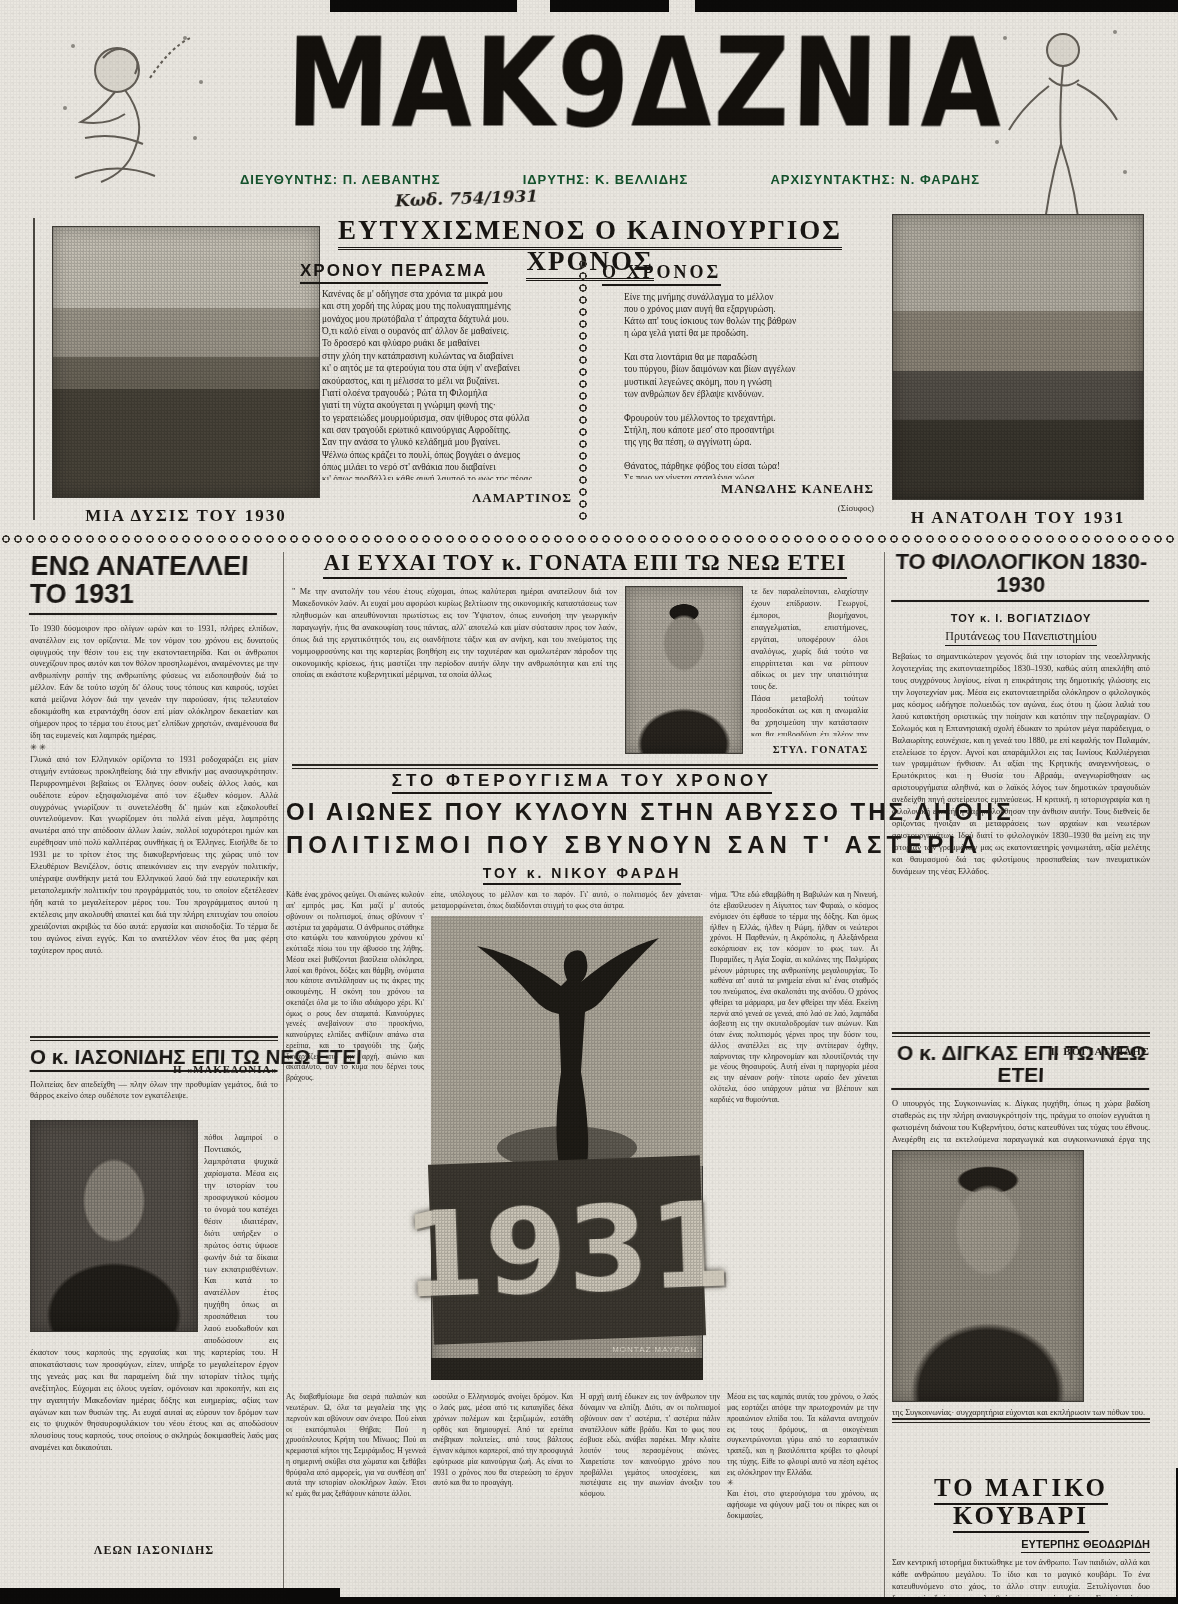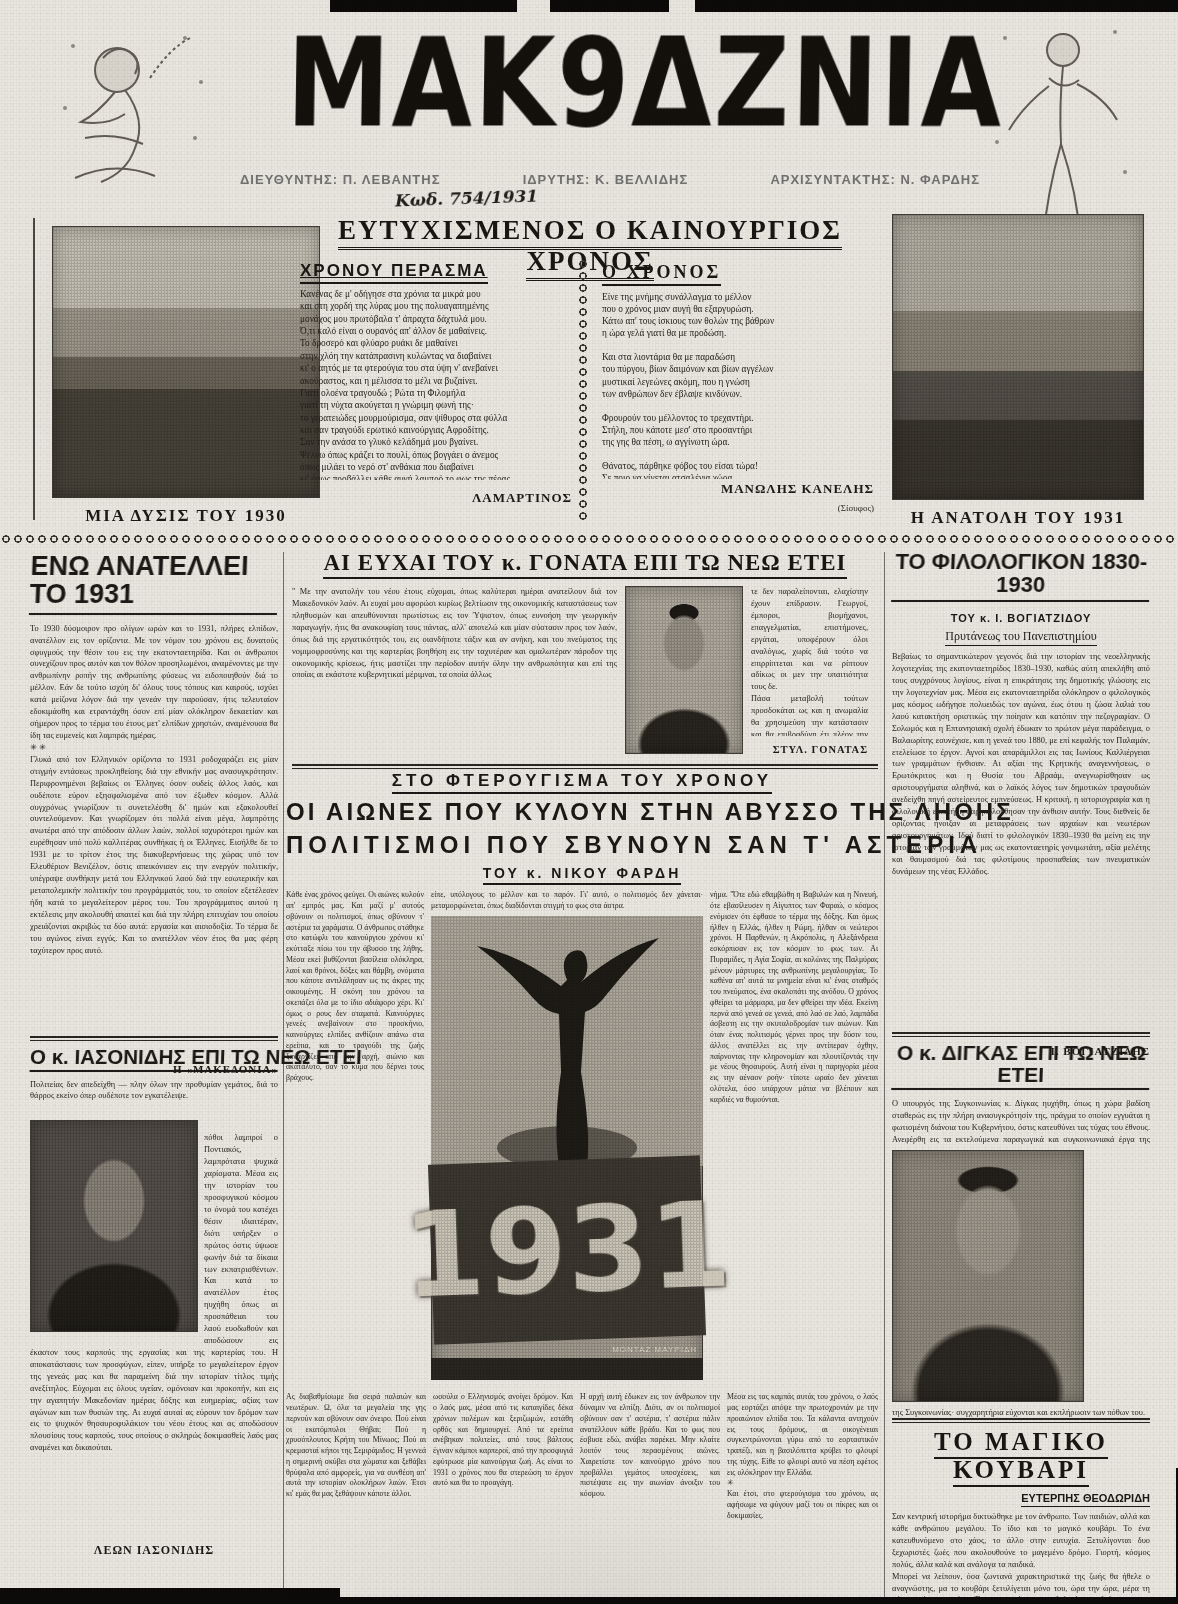--- a/index.html
+++ b/index.html
@@ -31,21 +31,21 @@
   .hdr{font-family:"Liberation Sans",sans-serif;font-weight:700;color:#1b1815;line-height:1.05;}
   .serifhdr{font-family:"Liberation Serif",serif;font-weight:700;color:#191613;}
   .u{border-bottom:2px solid #1b1815;padding-bottom:2px;}
   .uu{border-bottom:3px double #1b1815;padding-bottom:2px;}
   .blurink{filter:blur(.25px);}
   
   .bt{font:8.4px/1.42 "Liberation Serif",serif;text-align:justify;color:#2a2620;
       white-space:pre-line;overflow:hidden;filter:blur(.22px);}
   .bt-sm{font-size:7.8px;line-height:1.38;}
   .poem{font:10.5px/1.5 "Liberation Serif",serif;color:#26221c;white-space:pre-line;
-        overflow:hidden;filter:blur(.2px);}
+        overflow:hidden;filter:blur(.2px);margin-left:22px;}
   .sig{font-family:"Liberation Serif",serif;font-weight:700;letter-spacing:1px;color:#1d1a16;}
   
   .photo{background-color:#8f8a7f;box-shadow:inset 0 0 0 1px #44413b, inset 0 0 18px #00000055;}
   .dots::after{content:"";position:absolute;inset:0;
     background-image:radial-gradient(#00000026 1px, transparent 1.25px);
     background-size:3px 3px;pointer-events:none;}
   .cap{font-family:"Liberation Serif",serif;font-weight:700;color:#1d1a16;letter-spacing:2px;}
 </style>
 </head>
 <body>
@@ -96,21 +96,21 @@
       </g>
       <g fill="#35312b" opacity=".5">
         <circle cx="20" cy="16" r="2"></circle>
           <circle cx="130" cy="10" r="2"></circle>
           <circle cx="140" cy="150" r="2"></circle>
         <circle cx="12" cy="120" r="2"></circle>
       </g>
     </svg>
 
     <div class="abs blurink" style="left:240px;top:172px;width:740px;display:flex;justify-content:space-between;
-                font-family:'Liberation Sans',sans-serif;font-weight:700;font-size:13px;letter-spacing:1px;color:#737373;">
+                font-family:'Liberation Sans',sans-serif;font-weight:700;font-size:13px;letter-spacing:1px;color:#14532d;">
       <span>ΔΙΕΥΘΥΝΤΗΣ: Π. ΛΕΒΑΝΤΗΣ</span>
       <span>ΙΔΡΥΤΗΣ: Κ. ΒΕΛΛΙΔΗΣ</span>
       <span>ΑΡΧΙΣΥΝΤΑΚΤΗΣ: Ν. ΦΑΡΔΗΣ</span>
     </div>
     <div class="abs" style="left:395px;top:188px;font-family:'DejaVu Serif',serif;font-style:italic;font-weight:700;
                 font-size:17px;color:#221f1a;transform:rotate(-2deg);filter:blur(.2px);">Κωδ. 754/1931</div>
   </div>
 
   <div class="abs vrule" style="left:33px;top:218px;height:302px;width:2px;background:#17140f;"></div>
 
@@ -124,21 +124,21 @@
               background-image:
                 linear-gradient(180deg,#b5b0a4 0 34%, #8d8679 34% 55%, #56514a 55% 72%, #3b372f 72% 100%),
                 repeating-linear-gradient(90deg, transparent 0 9px, #00000018 9px 12px);"></div>
   <div class="abs cap" style="left:892px;top:508px;width:252px;text-align:center;font-size:17px;filter:blur(.25px);">Η ΑΝΑΤΟΛΗ ΤΟΥ  1931</div>
 
   <div class="abs" style="left:305px;top:215px;width:570px;text-align:center;">
     <span class="serifhdr uu blurink" style="font-size:27px;letter-spacing:2px;">ΕΥΤΥΧΙΣΜΕΝΟΣ Ο ΚΑΙΝΟΥΡΓΙΟΣ ΧΡΟΝΟΣ</span>
   </div>
 
   <div class="abs" style="left:300px;top:262px;width:272px;height:258px;">
-    <span class="hdr u blurink" style="font-size:17px;letter-spacing:2px;text-decoration:underline;">ΧΡΟΝΟΥ ΠΕΡΑΣΜΑ</span>
+    <span class="hdr u blurink" style="font-size:17px;letter-spacing:2px;">ΧΡΟΝΟΥ ΠΕΡΑΣΜΑ</span>
     <div class="poem" style="margin-top:8px;height:192px;font-size:9.3px;line-height:1.33;">Κανένας δε μ' οδήγησε στα χρόνια τα μικρά μου
 και στη χορδή της λύρας μου της πολυαγαπημένης
 μονάχος μου πρωτόβαλα τ' άπραχτα δάχτυλά μου.
 Ό,τι καλό είναι ο ουρανός απ' άλλον δε μαθαίνεις.
 Το δροσερό και φλύαρο ρυάκι δε μαθαίνει
 στην χλόη την κατάπρασινη κυλώντας να διαβαίνει
 κι' ο αητός με τα φτερούγια του στα ύψη ν' ανεβαίνει
 ακούραστος, και η μέλισσα το μέλι να βυζαίνει.
 Γιατί ολοένα τραγουδώ ; Ρώτα τη Φιλομήλα
 γιατί τη νύχτα ακούγεται η γνώριμη φωνή της·
@@ -296,21 +296,21 @@
                   radial-gradient(ellipse 54px 74px at 50% 32%, #a39d91 0 55%, transparent 62%),
                   radial-gradient(ellipse 40px 18px at 50% 12%, #26221c 0 70%, transparent 78%),
                   radial-gradient(ellipse 96px 86px at 50% 96%, #2e2a24 0 72%, transparent 80%),
                   linear-gradient(180deg,#948e82 0 100%);"></div>
     <div class="bt" style="margin-top:5px;height:22px;">της Συγκοινωνίας· συγχαρητήρια εύχονται και εκπλήρωσιν των πόθων του.</div>
   </div>
 
   <div class="abs hrule2" style="left:892px;top:1418px;width:258px;"></div>
 
   <div class="abs" style="left:892px;top:1428px;width:258px;height:176px;">
-    <div style="text-align:center;">
+    <div style="text-align:center;margin-top:46px;">
       <span class="serifhdr u blurink" style="font-size:25px;letter-spacing:3px;">ΤΟ ΜΑΓΙΚΟ ΚΟΥΒΑΡΙ</span>
     </div>
     <div style="text-align:right;margin-top:4px;">
       <span class="hdr u blurink" style="font-size:11px;border-bottom-width:1px;">ΕΥΤΕΡΠΗΣ ΘΕΟΔΩΡΙΔΗ</span>
     </div>
     <div class="bt" style="margin-top:5px;height:108px;">Σαν κεντρική ιστορήμα δικτυώθηκε με τον άνθρωπο. Των παιδιών, αλλά και κάθε ανθρώπου μεγάλου. Το ίδιο και το μαγικό κουβάρι. Το ένα κατευθυνόμενο στο χάος, το άλλο στην ευτυχία. Ξετυλίγονται δυο ξεχωριστές ζωές που ακολουθούνε το μαγεμένο δρόμο. Γιορτή, κόσμος πολύς, άλλα καλά και ανάλογα τα παιδικά.
 Μπορεί να λείπουν, όσα ζωντανά χαρακτηριστικά της ζωής θα ήθελε ο αναγνώστης, μα το κουβάρι ξετυλίγεται μόνο του, ώρα την ώρα, μέρα τη μέρα, χρόνο το χρόνο. Έτσι και απόψε· το παλιό νήμα ετελείωσε και το καινούργιο αρχίζει, λαμπερό και άγραφο, να ξετυλίγεται στα χέρια της καινούργιας χρονιάς.</div>
   </div>
 
   <div id="grain"></div>

